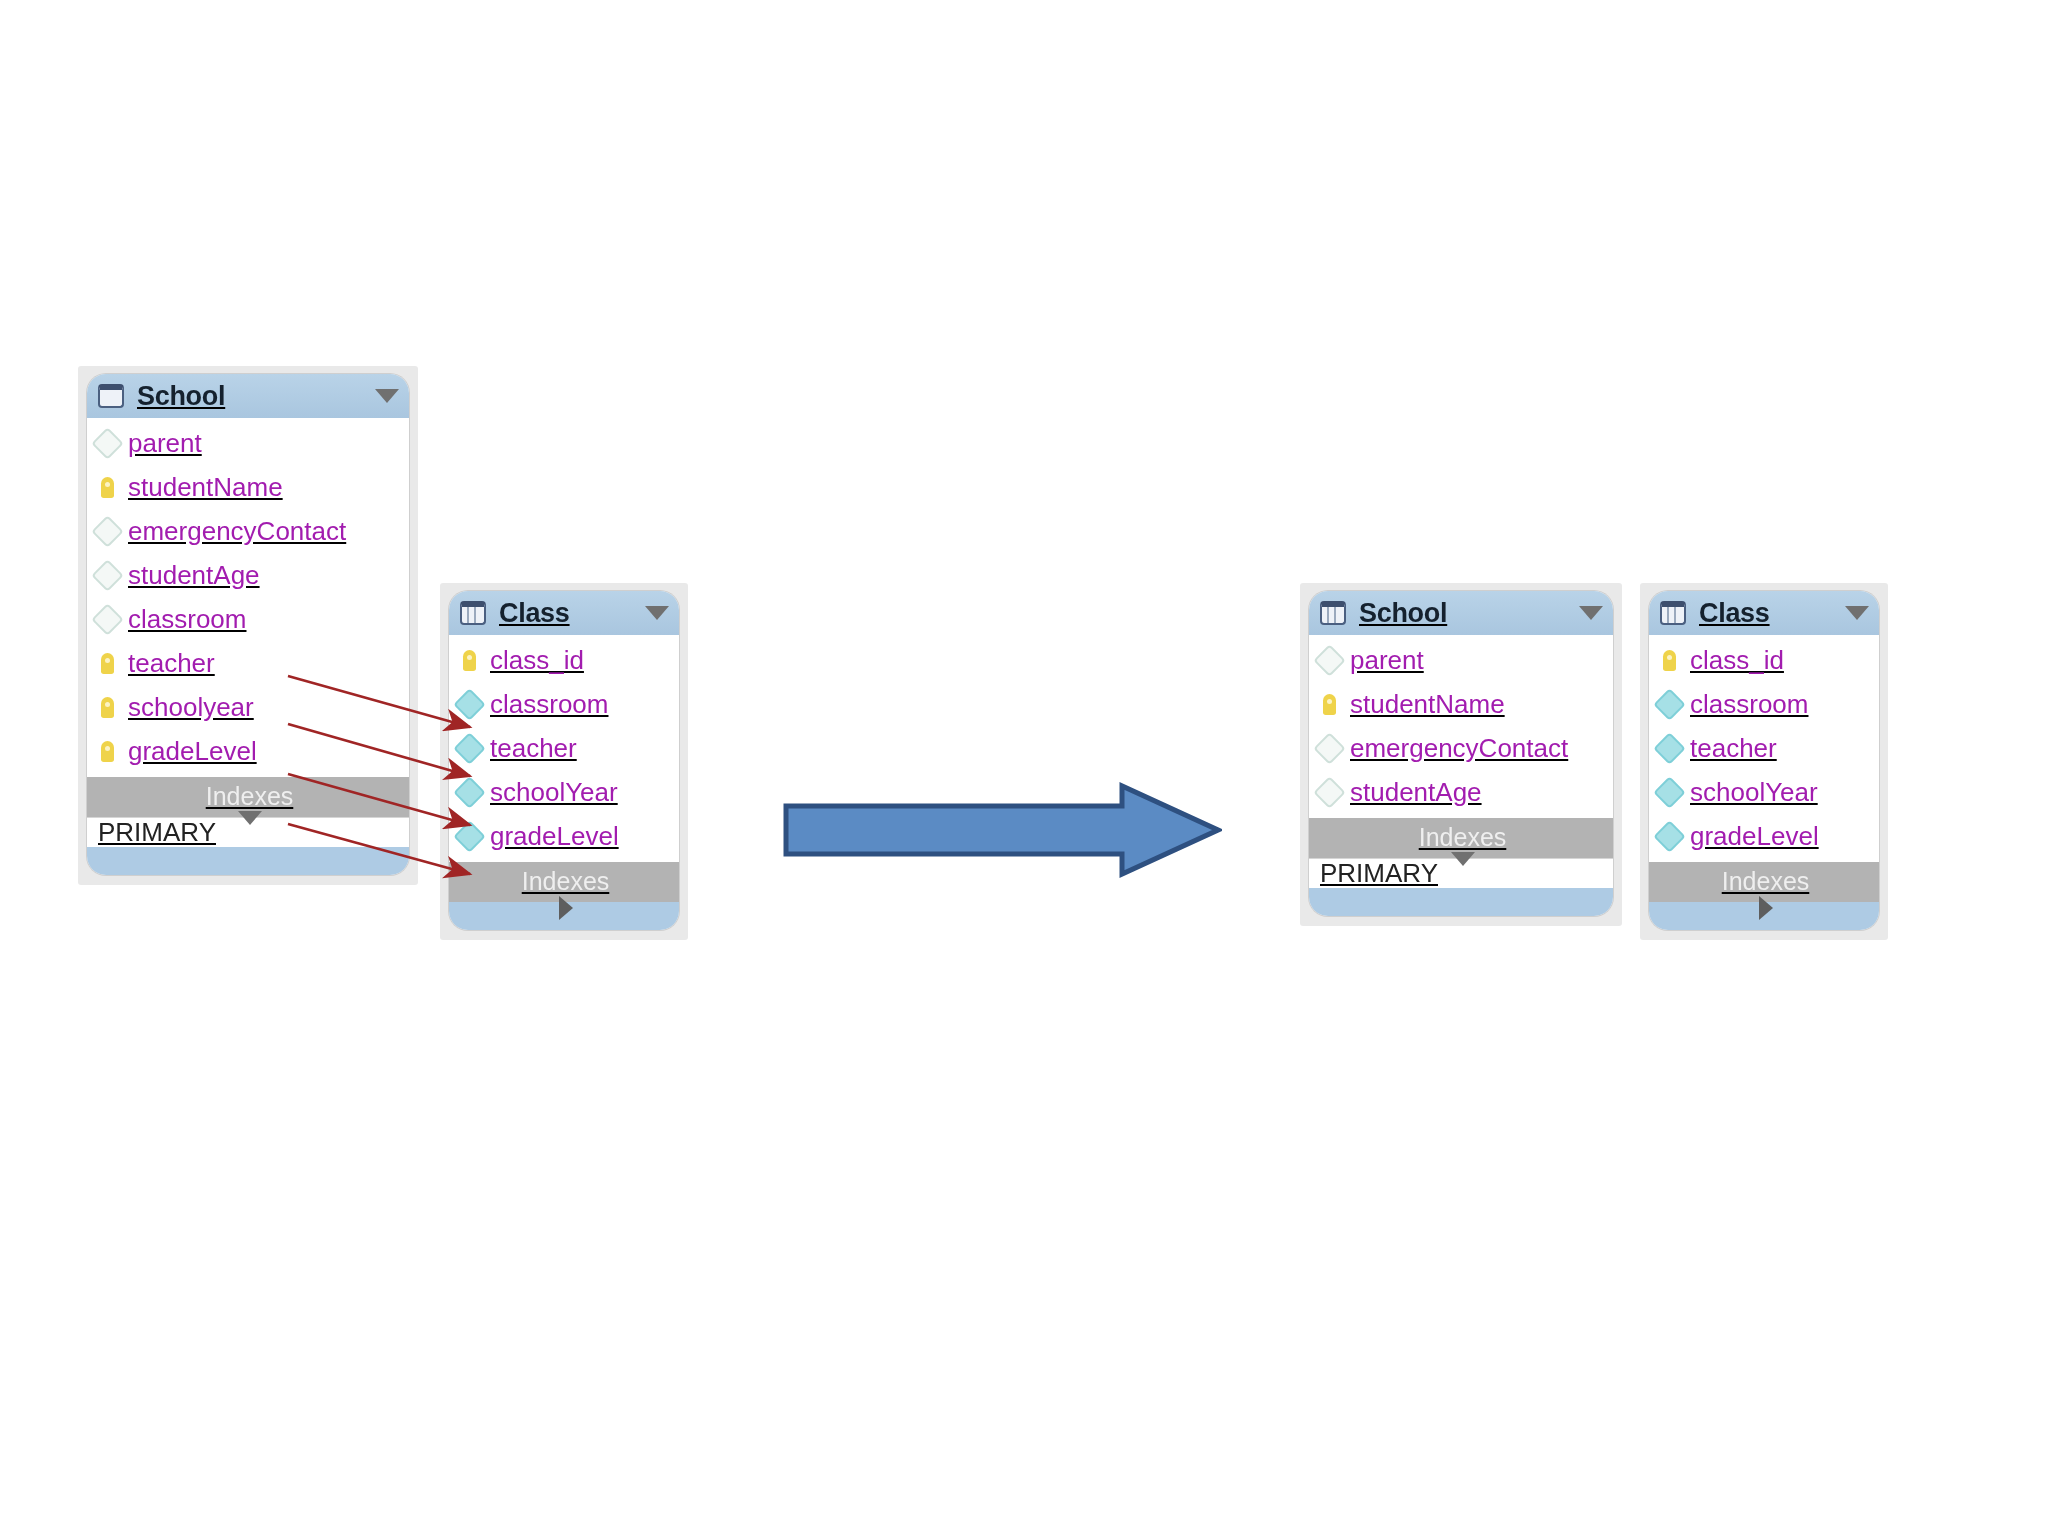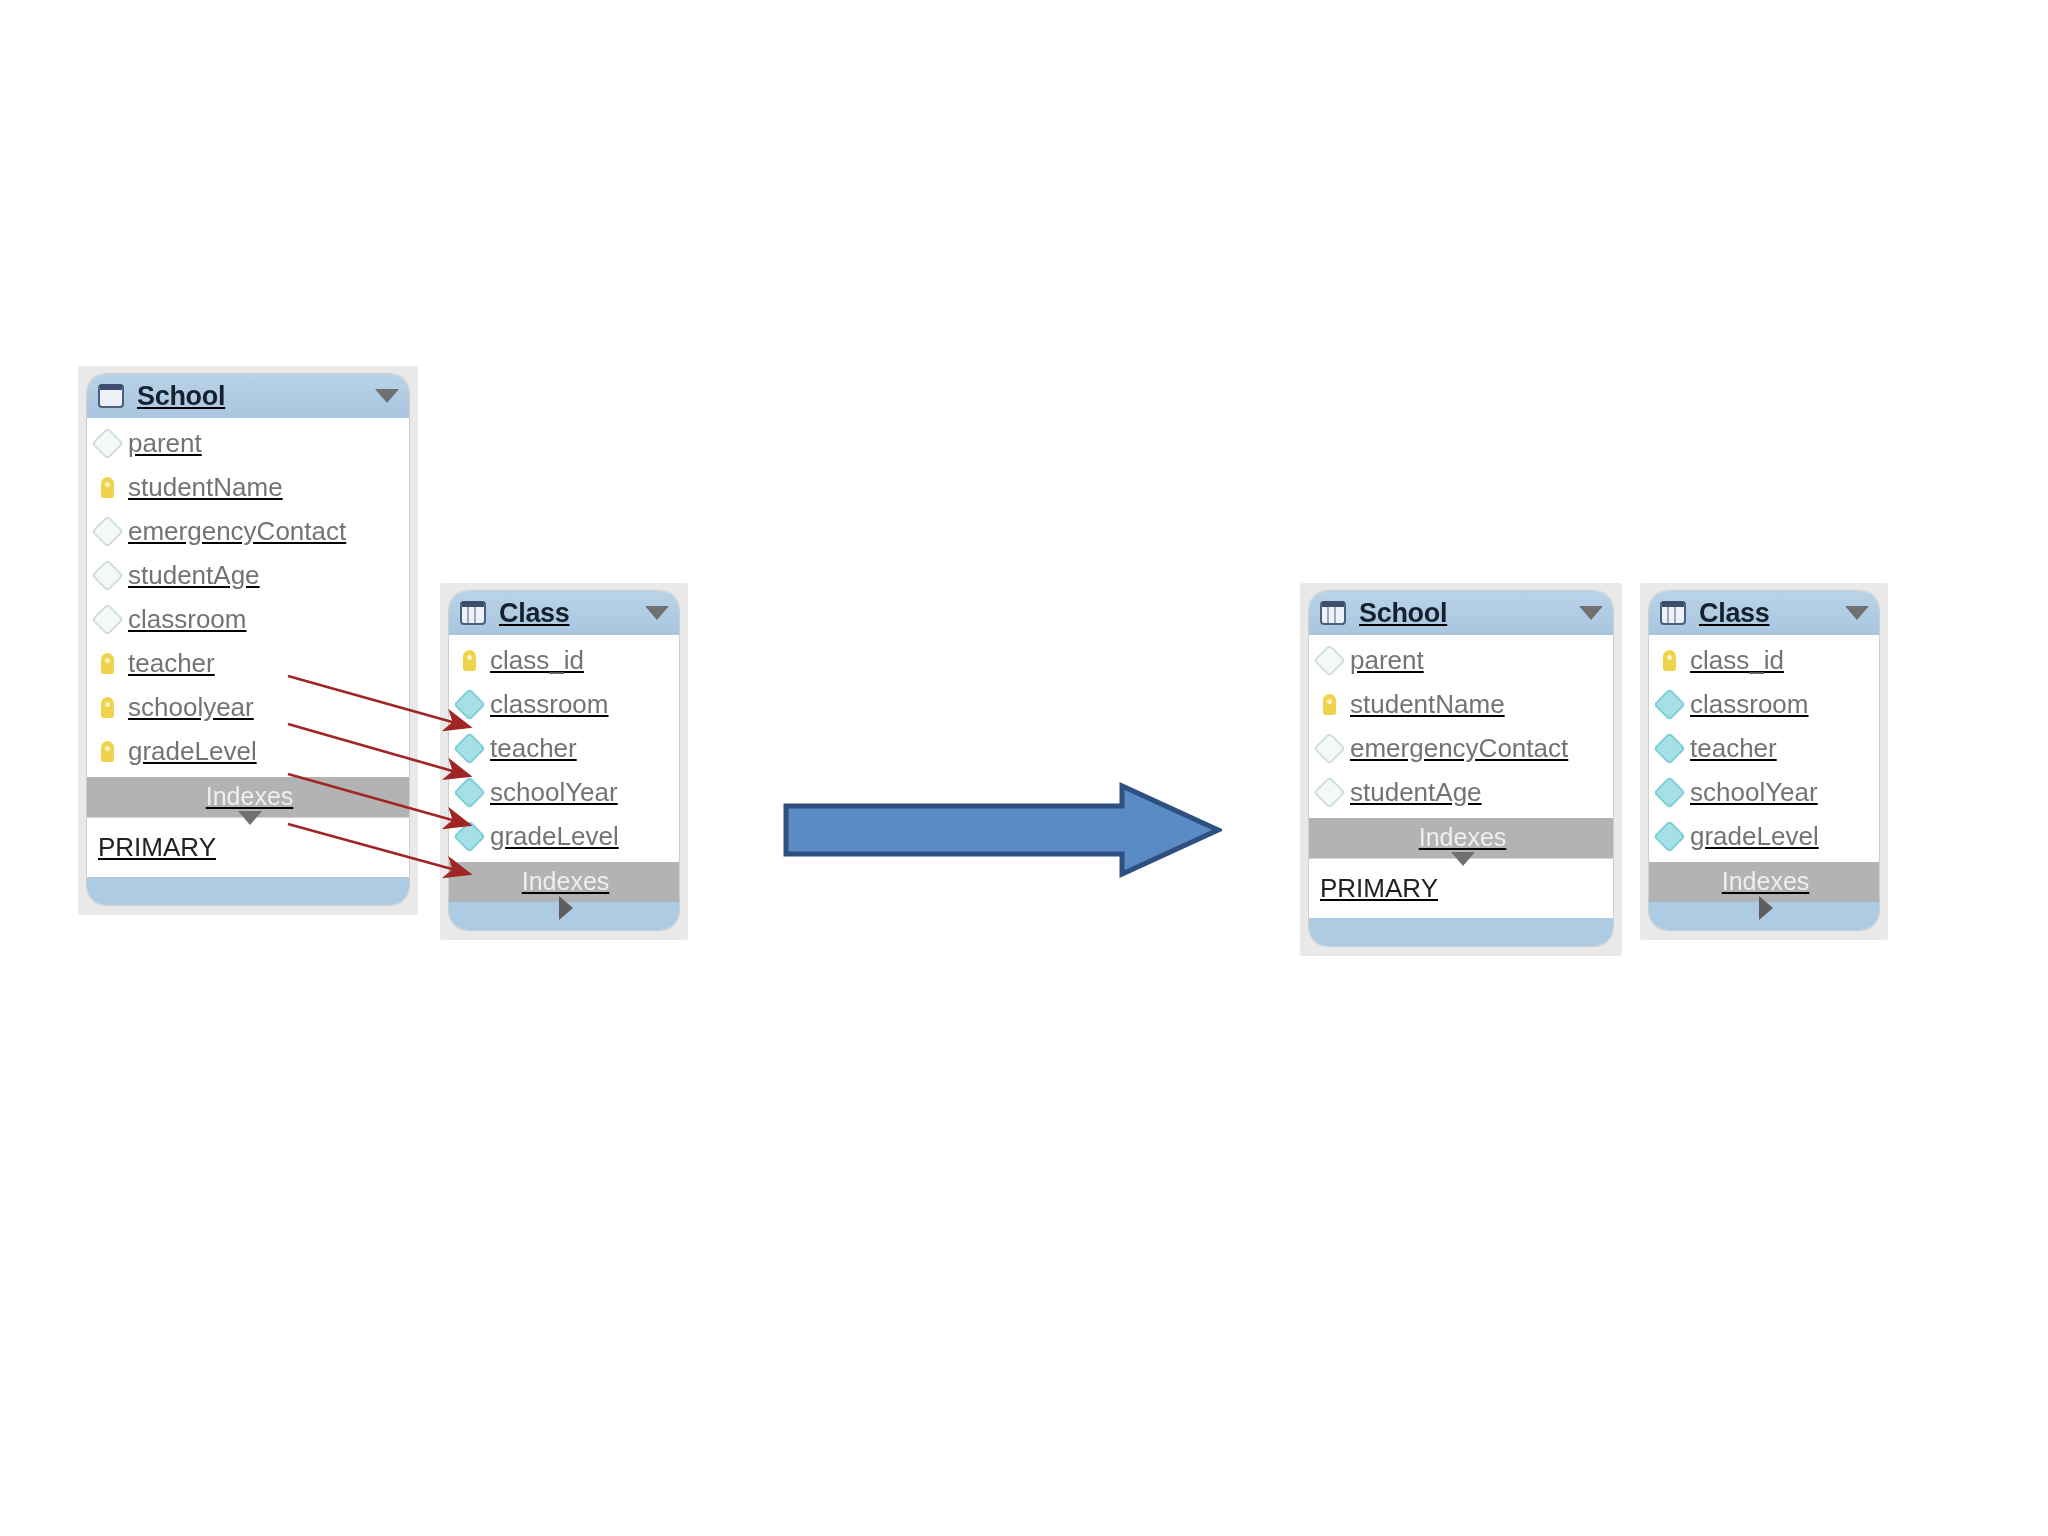--- a/index.html
+++ b/index.html
@@ -94,21 +94,21 @@
   .field-row {
     display: flex;
     align-items: center;
     padding: 3px 8px 3px 11px;
     height: 44px;
     box-sizing: border-box;
     position: relative;
   }
   .field-label {
     font-size: 26px;
-    color: #737373;
+    color: #a21caf;
     margin-left: 11px;
     white-space: nowrap;
   }
 
   
   .ico-diamond {
     width: 19px; height: 19px;
     transform: rotate(45deg);
     flex: 0 0 auto;
     border-radius: 2px;
@@ -154,21 +154,21 @@
     font-size: 25px;
     color: #efefef;
     font-weight: normal;
     white-space: nowrap;
   }
   .idx-spacer { flex: 1 1 auto; min-width: 12px; }
 
   .idx-value-row {
     background: #ffffff;
     padding: 4px 0 5px 11px;
-    height: 60px;
+    height: 30px;
     box-sizing: border-box;
     display: flex;
     align-items: center;
     border-top: 1px solid #d5d5d5;
   }
   .idx-value {
     font-size: 26px;
     color: #222222;
     white-space: nowrap;
   }

